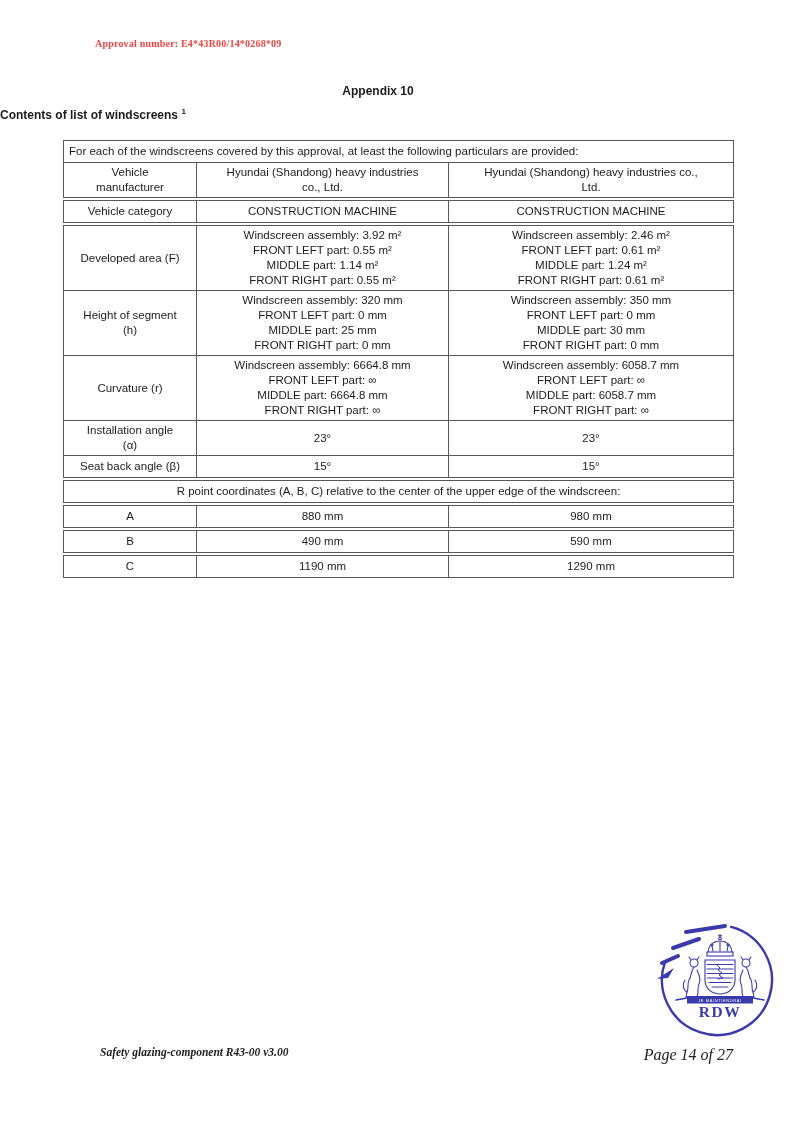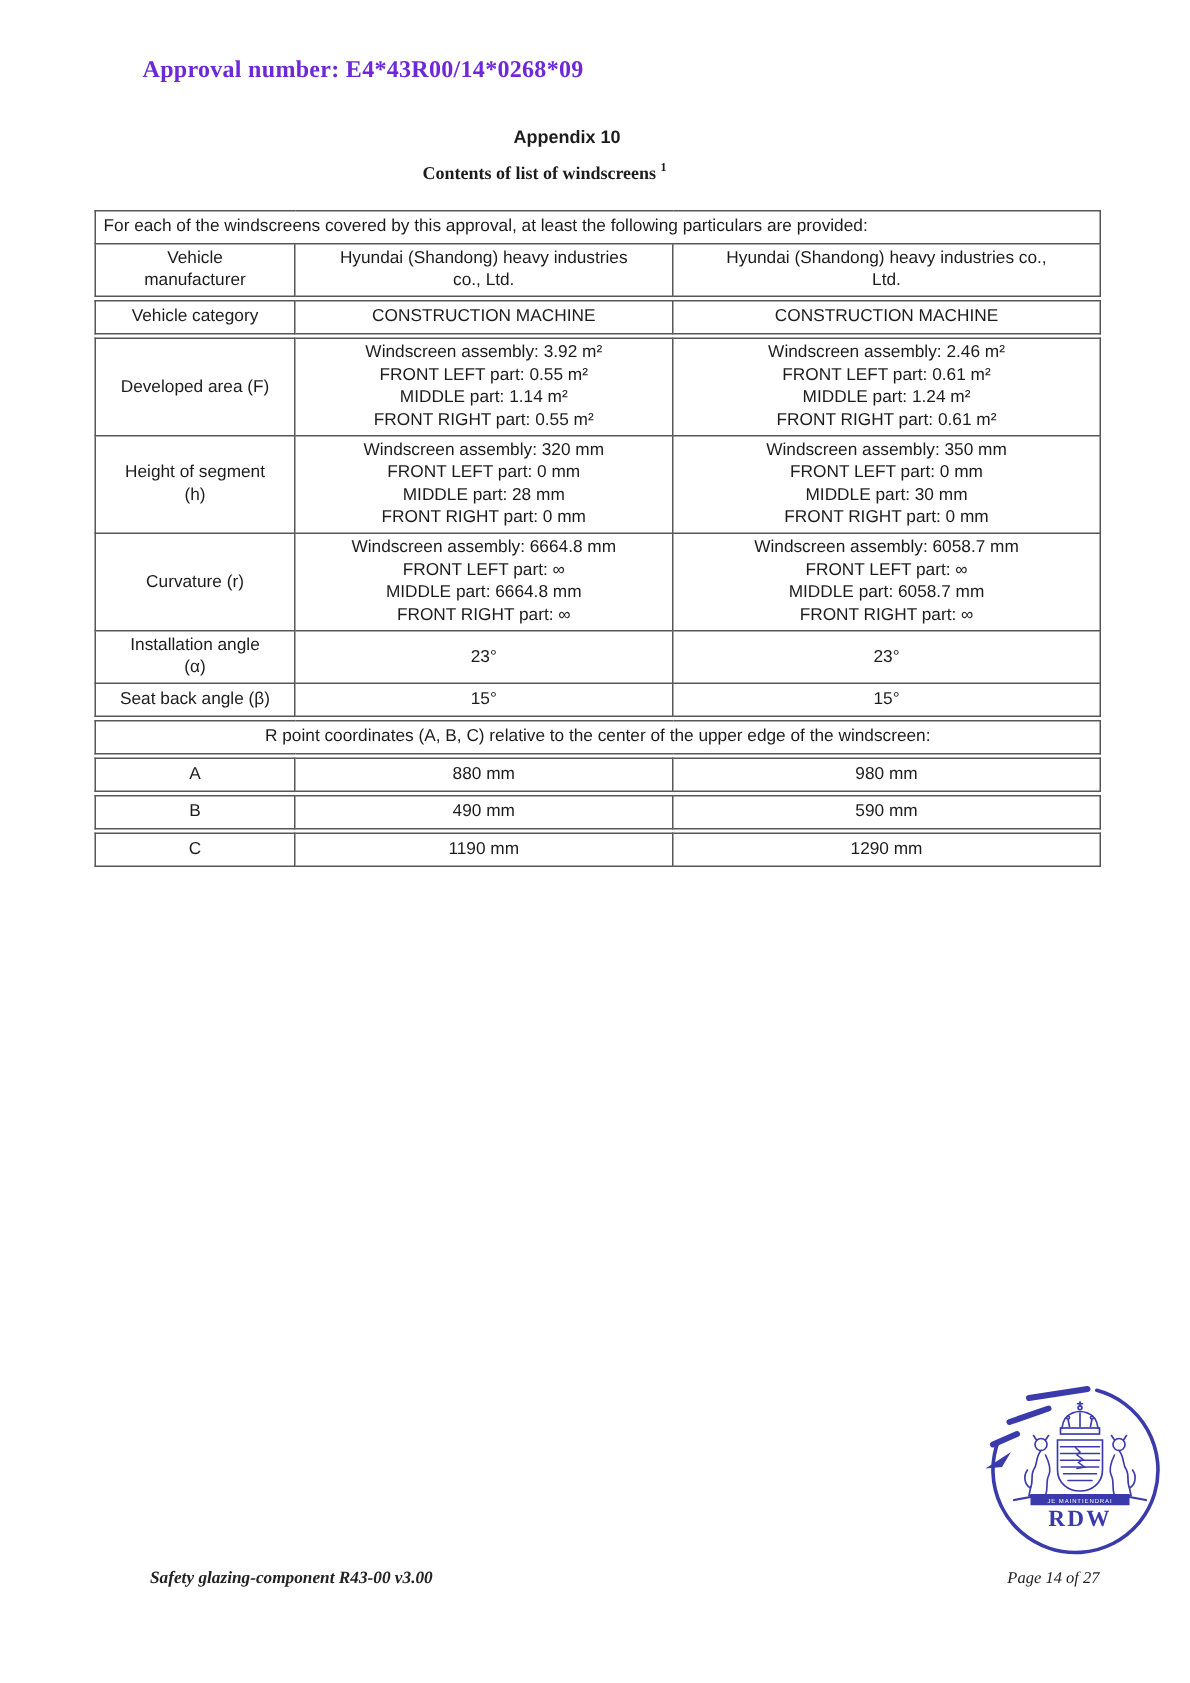--- a/index.html
+++ b/index.html
@@ -3,51 +3,51 @@
 <meta charset="utf-8">
 <style>
   html,body { margin:0; padding:0; }
   body {
     width:793px; height:1122px; background:#ffffff; position:relative;
     font-family:"Liberation Sans", sans-serif; color:#1c1c1c;
     overflow:hidden;
   }
   .approval {
     position:absolute; left:95px; top:38px;
-    font-family:"Liberation Serif", serif; font-weight:bold; font-size:16px; color:#6d28d9;
+    font-family:"Liberation Serif", serif; font-weight:bold; font-size:10px; color:#ef4444;
     letter-spacing:0.2px;
   }
   .appendix {
     position:absolute; left:0; top:84px; width:756px; text-align:center;
     font-weight:bold; font-size:12px;
   }
   .doc-title {
-    position:absolute; left:0; top:107px; width:726px; text-align:center;
-    font-weight:bold; font-size:12px;font-family:Liberation Serif, serif;
+    position:absolute; left:0; top:107px; width:726px; 
+    font-weight:bold; font-size:12px;
   }
   .doc-title sup { font-size:8px; }
   .tables { position:absolute; left:63px; top:140px; width:670px; }
   table.grp { border-collapse:collapse; table-layout:fixed; width:670px; }
   table.grp + table.grp { margin-top:2px; }
   col.c1 { width:133px; } col.c2 { width:252px; } col.c3 { width:285px; }
   td {
     border:1.5px solid #575757; box-sizing:border-box;
     font-size:11.5px; line-height:15px; height:22px;
     padding:2px 4px; text-align:center; vertical-align:middle;
     white-space:pre-line; color:#1c1c1c;
   }
   td.note-left { text-align:left; padding-left:5px; }
   .stamp { position:absolute; left:650px; top:918px; }
   .footer-left {
     position:absolute; left:100px; top:1046px;
     font-family:"Liberation Serif", serif; font-style:italic; font-size:11.5px; color:#222;font-weight:bold;
   }
   .footer-right {
     position:absolute; right:60px; top:1046px;
-    font-family:"Liberation Serif", serif; font-style:italic; font-size:11px; color:#222;margin-left:31px;
+    font-family:"Liberation Serif", serif; font-style:italic; font-size:16px; color:#222;margin-left:31px;
   }
 </style>
 </head>
 <body>
 
 <div class="approval">Approval number: E4*43R00/14*0268*09</div>
 
 <div class="appendix">Appendix 10</div>
 
 <div class="doc-title"><span>Contents of list of windscreens</span> <sup>1</sup></div>
@@ -106,21 +106,21 @@
       <td>Windscreen assembly: 2.46 m²
 FRONT LEFT part: 0.61 m²
 MIDDLE part: 1.24 m²
 FRONT RIGHT part: 0.61 m²</td>
     </tr>
     <tr>
       <td>Height of segment
 (h)</td>
       <td>Windscreen assembly: 320 mm
 FRONT LEFT part: 0 mm
-MIDDLE part: 28 mm
+MIDDLE part: 25 mm
 FRONT RIGHT part: 0 mm</td>
       <td>Windscreen assembly: 350 mm
 FRONT LEFT part: 0 mm
 MIDDLE part: 30 mm
 FRONT RIGHT part: 0 mm</td>
     </tr>
     <tr>
       <td>Curvature (r)</td>
       <td>Windscreen assembly: 6664.8 mm
 FRONT LEFT part: ∞

